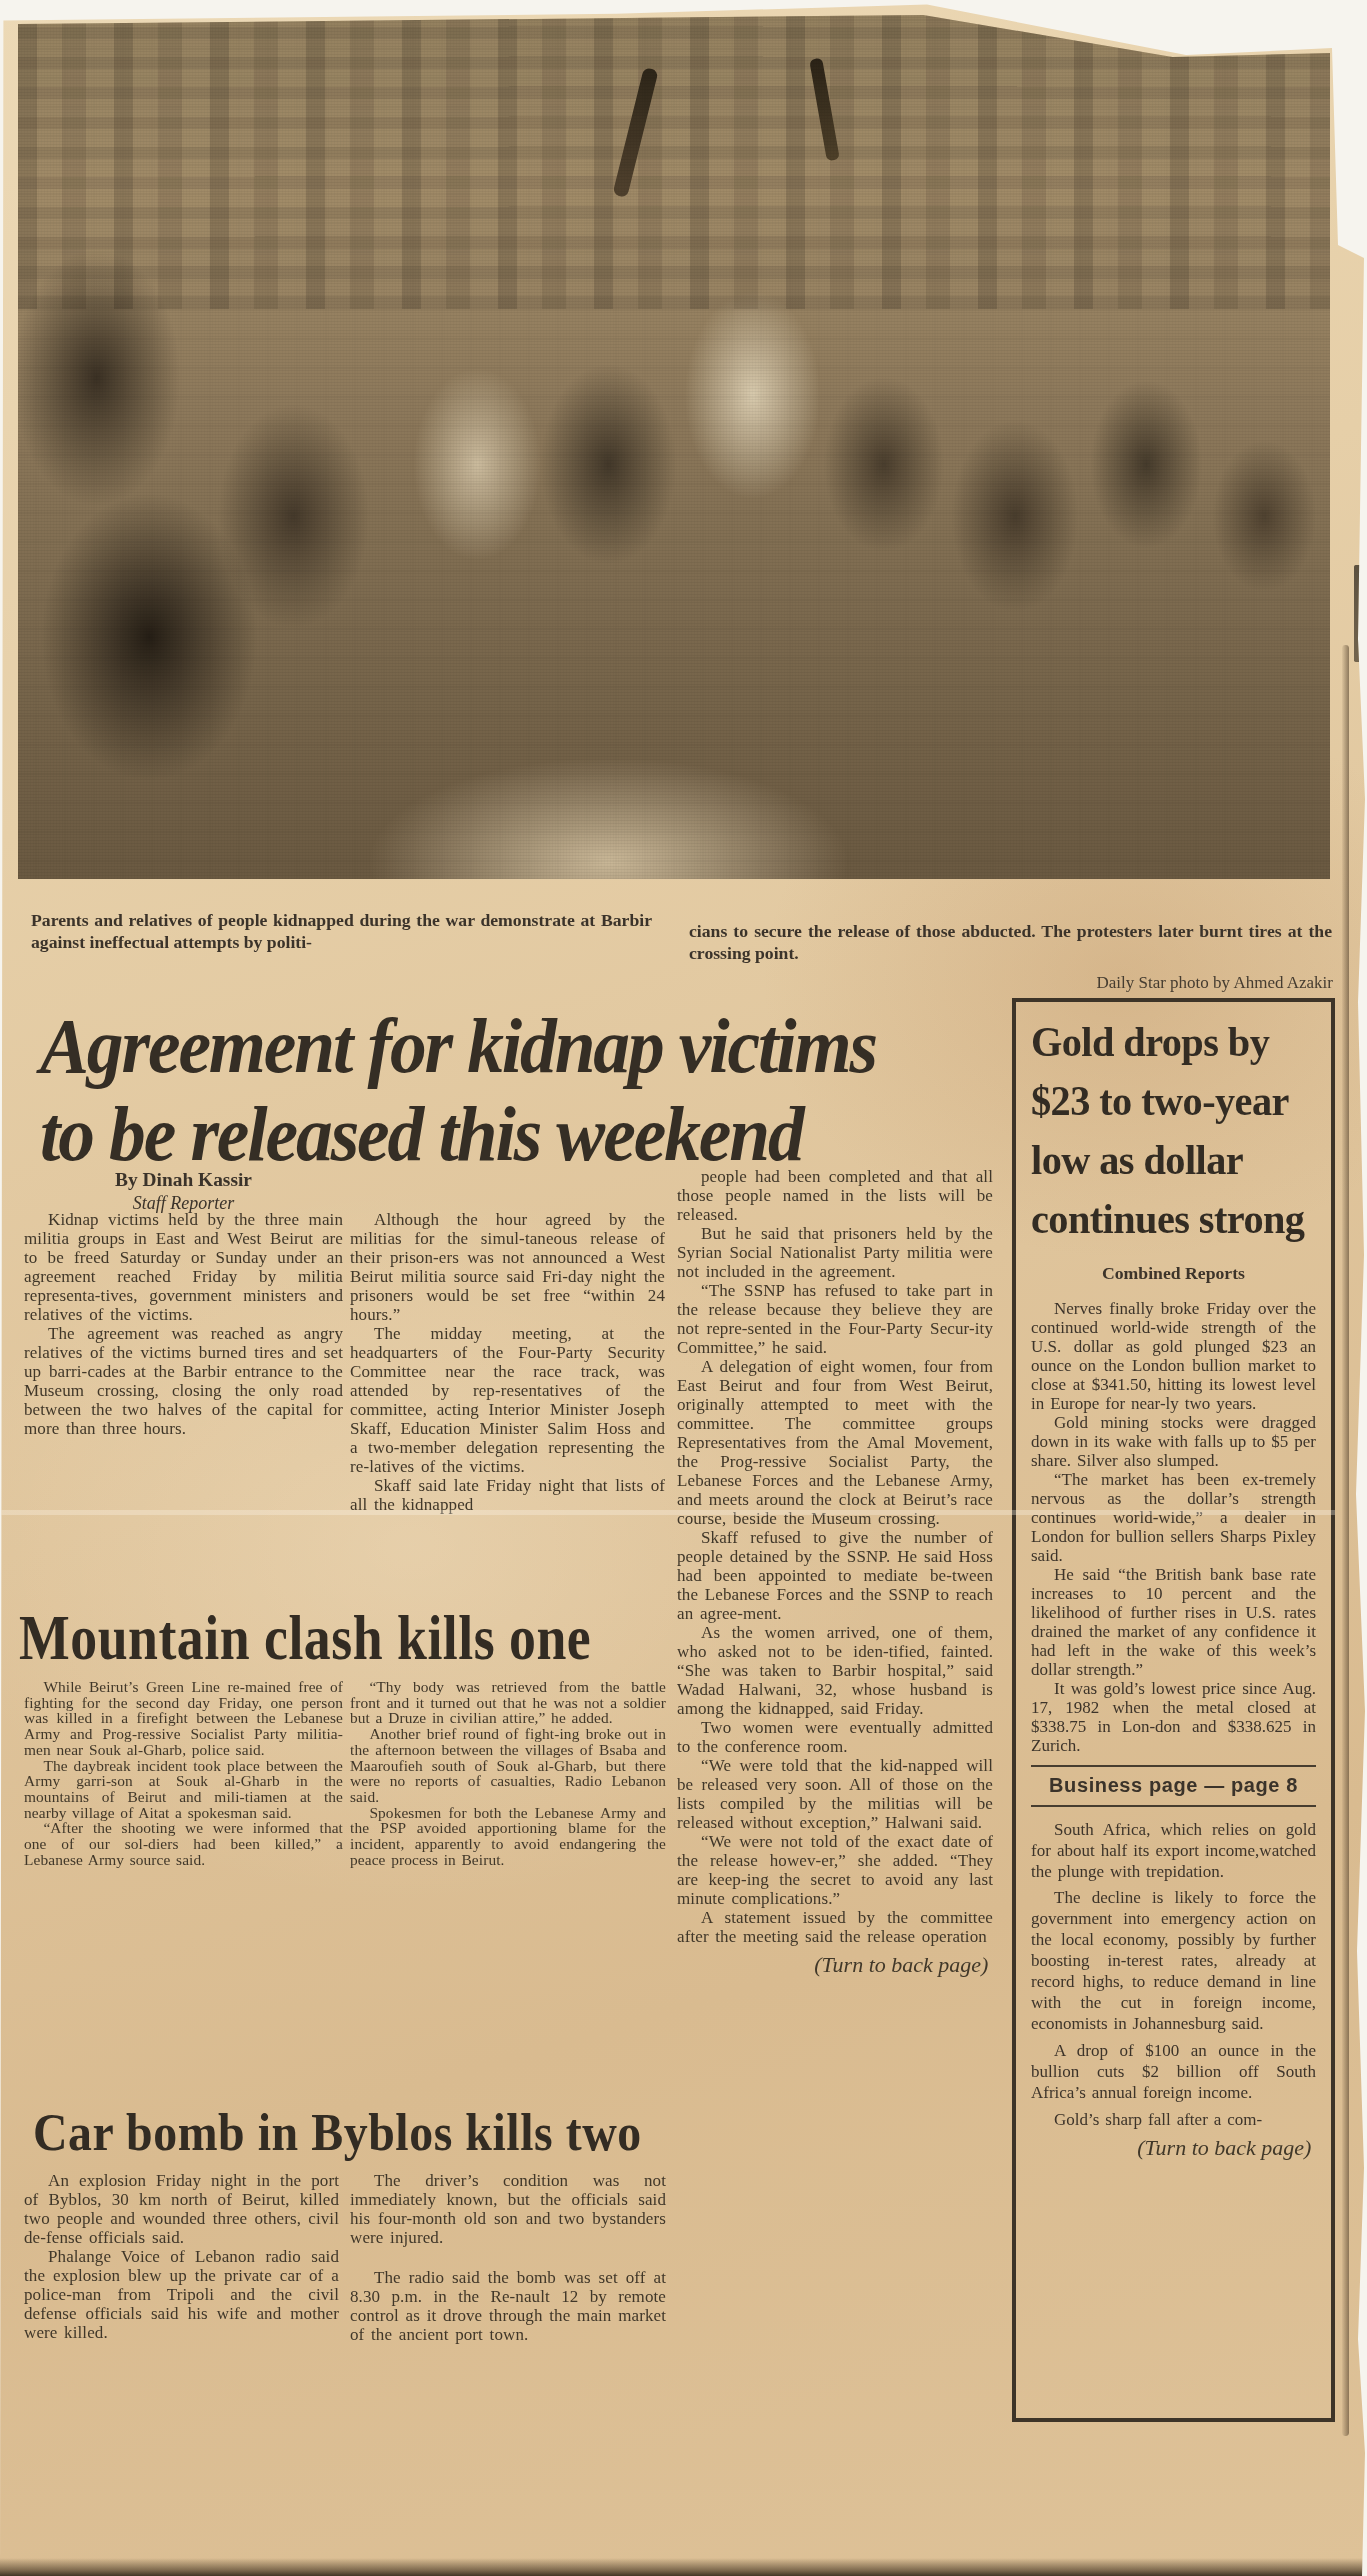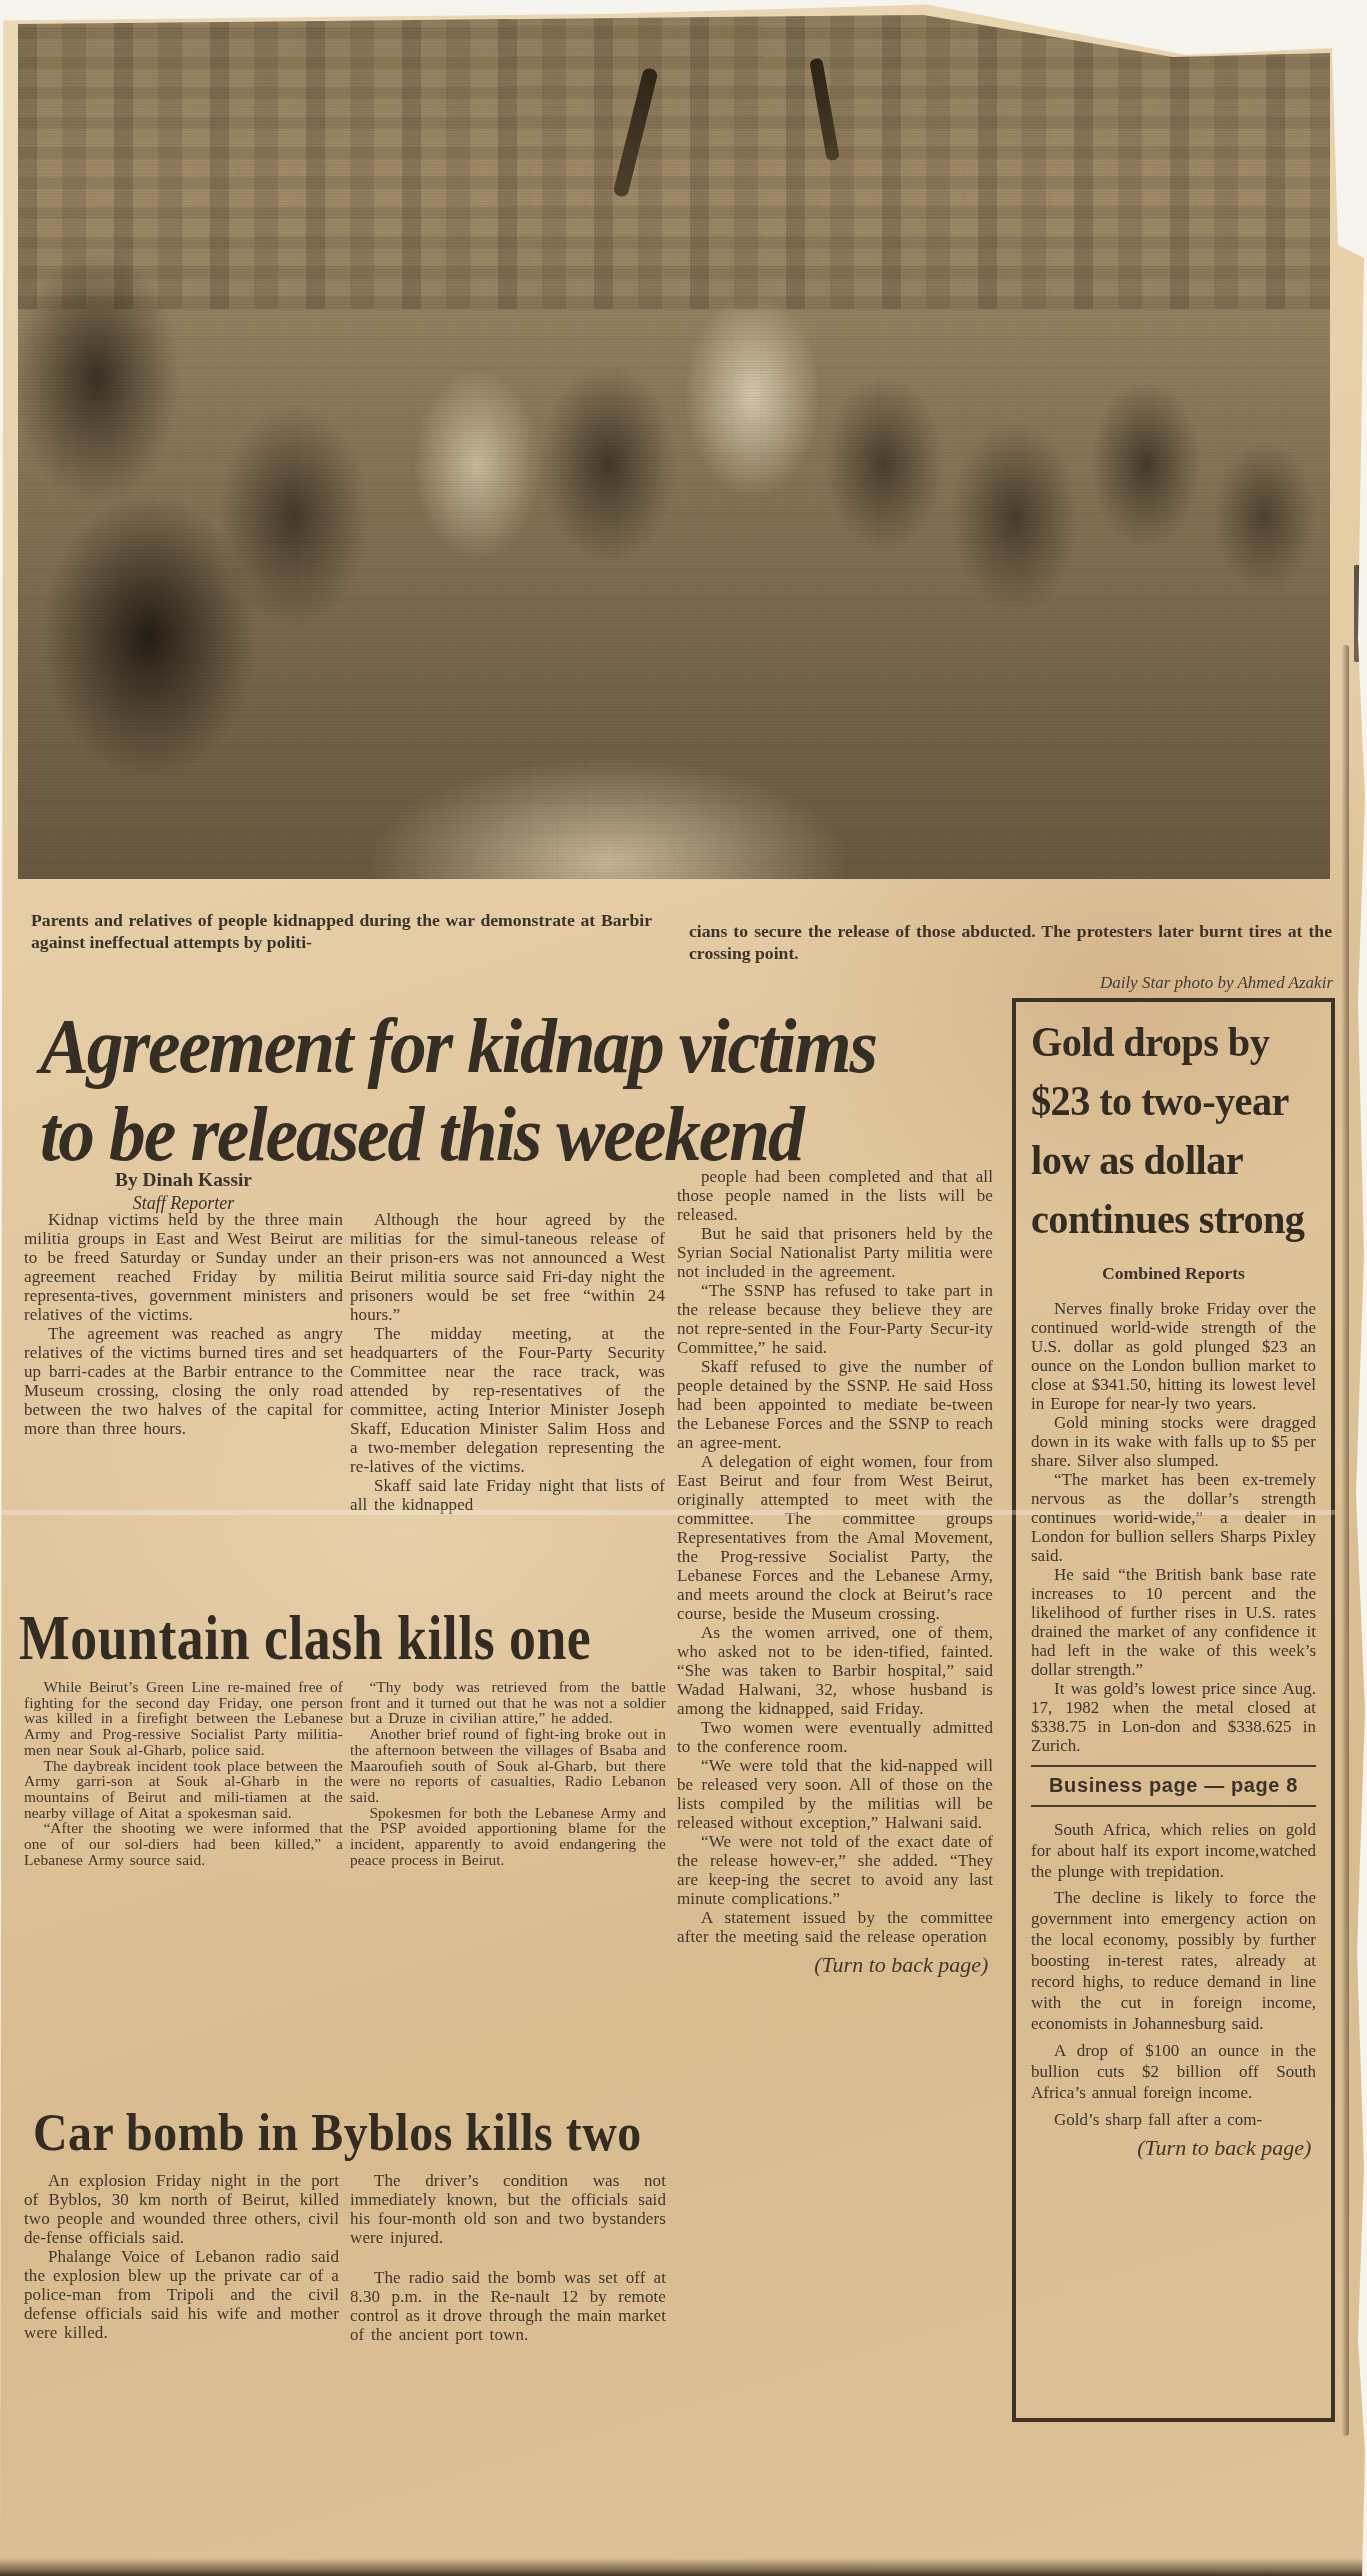--- a/index.html
+++ b/index.html
@@ -50,21 +50,21 @@
     position:absolute;inset:0;opacity:.18;
     background:
       repeating-linear-gradient(0deg, rgba(0,0,0,0.25) 0 1.1px, transparent 1.1px 2.9px),
       repeating-linear-gradient(90deg, rgba(0,0,0,0.12) 0 1.1px, transparent 1.1px 2.9px);
   }
 
   
   .caption{position:absolute;font-weight:bold;font-size:17.7px;line-height:22px;color:#3b332a;text-align:justify;}
   .caption-left{left:31px;top:909px;width:621px;}
   .caption-right{left:689px;top:920px;width:643px;}
-  .photo-credit{position:absolute;left:742px;top:973px;width:591px;text-align:right;font-style:italic;font-size:17px;color:#453c30;}
+  .photo-credit{position:absolute;left:742px;top:973px;width:591px;text-align:right;font-size:17px;color:#453c30;}
 
   
   .headline-kidnap{
     position:absolute;left:40px;top:1002px;color:#352e25;
     font-size:79px;line-height:88px;font-weight:bold;font-style:italic;letter-spacing:-2.3px;
     white-space:nowrap;transform:scaleX(0.93);transform-origin:left top;
   }
   .headline-sec{position:absolute;color:#332c23;font-weight:bold;white-space:nowrap;transform-origin:left top;}
   .headline-mountain{left:19.4px;top:1601px;font-size:64px;letter-spacing:0.6px;transform:scaleX(0.84);}
   .headline-carbomb{left:33px;top:2103px;font-size:52px;letter-spacing:0.6px;transform:scaleX(0.92);}
@@ -140,22 +140,22 @@
   </div>
   <div class="col kidnap-c2">
     <p>Although the hour agreed by the militias for the simul-taneous release of their prison-ers was not announced a West Beirut militia source said Fri-day night the prisoners would be set free “within 24 hours.”</p>
     <p>The midday meeting, at the headquarters of the Four-Party Security Committee near the race track, was attended by rep-resentatives of the committee, acting Interior Minister Joseph Skaff, Education Minister Salim Hoss and a two-member delegation representing the re-latives of the victims.</p>
     <p>Skaff said late Friday night that lists of all the kidnapped</p>
   </div>
   <div class="col kidnap-c3">
     <p>people had been completed and that all those people named in the lists will be released.</p>
     <p>But he said that prisoners held by the Syrian Social Nationalist Party militia were not included in the agreement.</p>
     <p>“The SSNP has refused to take part in the release because they believe they are not repre-sented in the Four-Party Secur-ity Committee,” he said.</p>
+    <p>A delegation of eight women, four from East Beirut and four from West Beirut, originally attempted to meet with the committee. The committee groups Representatives from the Amal Movement, the Prog-ressive Socialist Party, the Lebanese Forces and the Lebanese Army, and meets around the clock at Beirut’s race course, beside the Museum crossing.</p>
     <p>Skaff refused to give the number of people detained by the SSNP. He said Hoss had been appointed to mediate be-tween the Lebanese Forces and the SSNP to reach an agree-ment.</p>
-    <p>A delegation of eight women, four from East Beirut and four from West Beirut, originally attempted to meet with the committee. The committee groups Representatives from the Amal Movement, the Prog-ressive Socialist Party, the Lebanese Forces and the Lebanese Army, and meets around the clock at Beirut’s race course, beside the Museum crossing.</p>
     <p>As the women arrived, one of them, who asked not to be iden-tified, fainted. “She was taken to Barbir hospital,” said Wadad Halwani, 32, whose husband is among the kidnapped, said Friday.</p>
     <p>Two women were eventually admitted to the conference room.</p>
     <p>“We were told that the kid-napped will be released very soon. All of those on the lists compiled by the militias will be released without exception,” Halwani said.</p>
     <p>“We were not told of the exact date of the release howev-er,” she added. “They are keep-ing the secret to avoid any last minute complications.”</p>
     <p>A statement issued by the committee after the meeting said the release operation</p>
     <div class="turn-note">(Turn to back page)</div>
   </div>
 
   <div class="headline-sec headline-mountain">Mountain clash kills one</div>
   <div class="col mountain-col mountain-c1">

